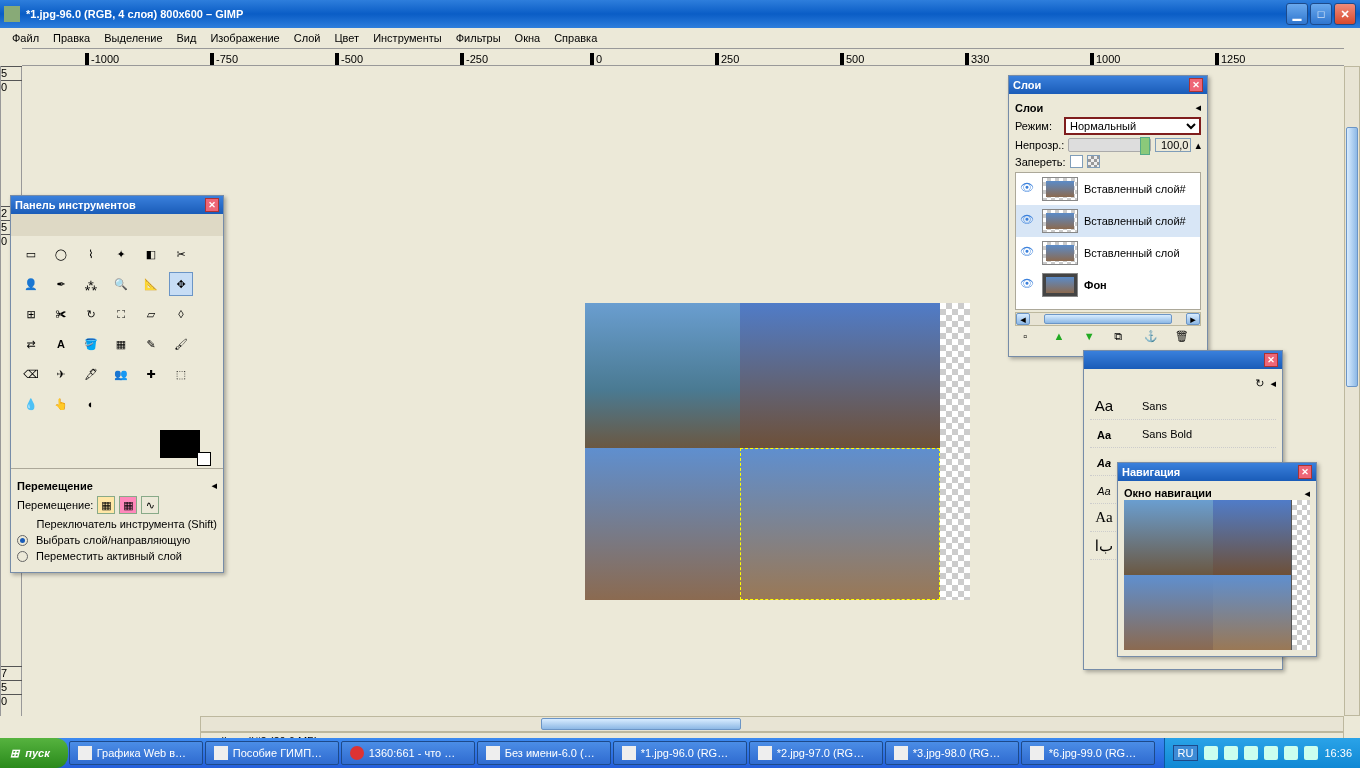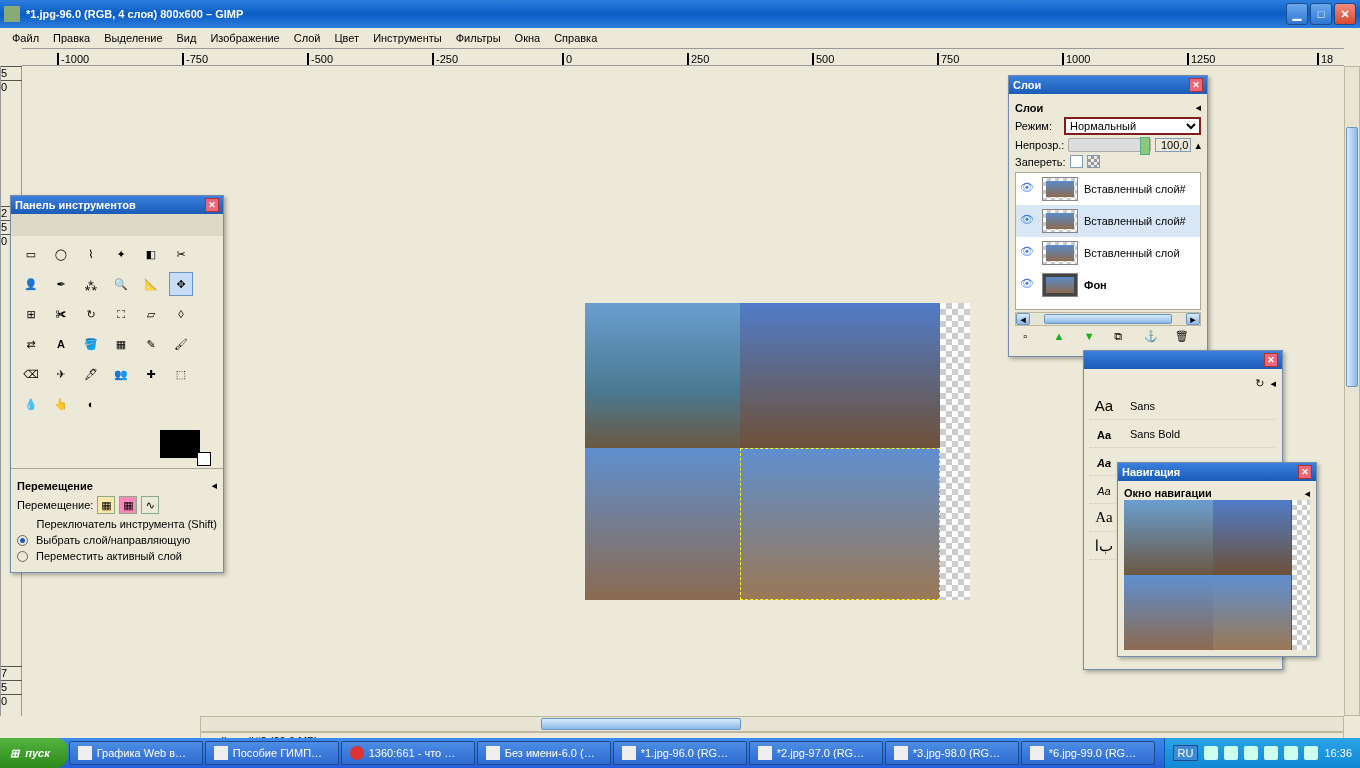--- a/index.html
+++ b/index.html
@@ -12,21 +12,21 @@
 .titlebar .wbtn { width: 22px; height: 22px; margin-left: 2px; border: 1px solid #1d4a8a; border-radius: 3px; display: flex; align-items: center; justify-content: center; color: #fff; font-weight: bold; cursor: pointer; }
 .wbtn.min, .wbtn.max { background: linear-gradient(#6aa9ed,#2f76cf); }
 .wbtn.close { background: linear-gradient(#f18b7a,#d74a2e); }
 
 
 .menubar { height: 20px; background: #ece9d8; display: flex; align-items: center; padding: 0 6px; gap: 2px; }
 .menubar span { padding: 2px 6px; cursor: default; }
 
 
 .ruler-h { position: absolute; left: 22px; right: 16px; top: 48px; height: 18px; background: #ece9d8; border-top: 1px solid #999; border-bottom: 1px solid #999; font-size: 9px; overflow: hidden; }
-.ruler-h .tick { position: absolute; top: 4px; border-left: 2px solid #000000; height: 18px; }
+.ruler-h .tick { position: absolute; top: 4px; border-left: 4px solid #000000; height: 18px; margin-left: 28px; }
 .ruler-h .tick span { position: absolute; top: 0; left: 2px; }
 .ruler-v { position: absolute; left: 0; top: 66px; width: 22px; bottom: 52px; background: #ece9d8; border-left:1px solid #999; border-right:1px solid #999; font-size: 9px; }
 .ruler-v .tick { position: absolute; left: 0; border-top:1px solid #555; width: 22px; }
 
 
 .canvas-area { position: absolute; left: 22px; top: 66px; right: 16px; bottom: 52px; background: #ece9d8; overflow: hidden; }
 .canvas { position: absolute; left: 563px; top: 237px; width: 385px; height: 297px; background: #fff; }
 .canvas .img { position: absolute; background:#4a7ab2; }
 .canvas .img.a { left:0; top:0; width:155px; height:145px; background: linear-gradient(#6a9ed0,#4a7a92 60%, #6b5842); }
 .canvas .img.b { left:155px; top:0; width:200px; height:145px; background: linear-gradient(#507cc8,#6e5038); }
@@ -79,21 +79,21 @@
 .thumb-sm::after{ content:''; position:absolute; inset:3px; background: linear-gradient(#5b8bc8,#8b6a50);}
 .layers .hsb { height:14px; background:#e8e4d4; border:1px solid #bdb89e; margin-top:2px; display:flex;}
 .layers .hsb .t { flex:1; background: linear-gradient(#d8ecff,#8db8e5); margin:1px 14px; border:1px solid #6b95c6; border-radius:2px;}
 .layers .hsb .ar { width:14px; background: linear-gradient(#d8ecff,#8db8e5); border:1px solid #6b95c6; border-radius:2px; display:flex; align-items:center; justify-content:center;}
 .layers .btns { display:flex; justify-content:space-around; padding:4px 2px; }
 .layers .btns div { width:18px; height:18px; }
 
 
 .fonts { left:1083px; top:350px; width:200px; height:320px; }
 .fonts .body { padding:6px; }
-.fontrow { display:flex; align-items:center; height:28px; gap:12px; border-bottom:1px dotted #ccc; }
+.fontrow { display:flex; align-items:center; height:28px; gap:24px; border-bottom:1px dotted #ccc; }
 .fontrow .sam { width:28px; text-align:center; font-size:15px; }
 
 
 .nav { left:1117px; top:462px; width:200px; }
 .nav .body { padding:6px; }
 .nav .preview { width:100%; height:150px; background:#555; position:relative;}
 .nav .preview .ck { position:absolute; right:0; top:0; width:18px; bottom:0; background:repeating-conic-gradient(#ccc 0 25%, #fff 0 50%) 0 0/10px 10px;}
 .nav .preview .q { position:absolute; }
 .nav .q.a{left:0;top:0;width:48%;height:50%;background:linear-gradient(#6a9ed0,#6b5842)}
 .nav .q.b{left:48%;top:0;width:42%;height:50%;background:linear-gradient(#507cc8,#6e5038)}
@@ -150,21 +150,21 @@
   <div class="tick" style="left:540px">
       <span>0</span>
     </div>
   <div class="tick" style="left:665px">
       <span>250</span>
     </div>
   <div class="tick" style="left:790px">
       <span>500</span>
     </div>
   <div class="tick" style="left:915px">
-      <span>750</span>
+      <span>330</span>
     </div>
   <div class="tick" style="left:1040px">
       <span>1000</span>
     </div>
   <div class="tick" style="left:1165px">
       <span>1250</span>
     </div>
   <div class="tick" style="left:1295px">
       <span>18</span>
     </div>

